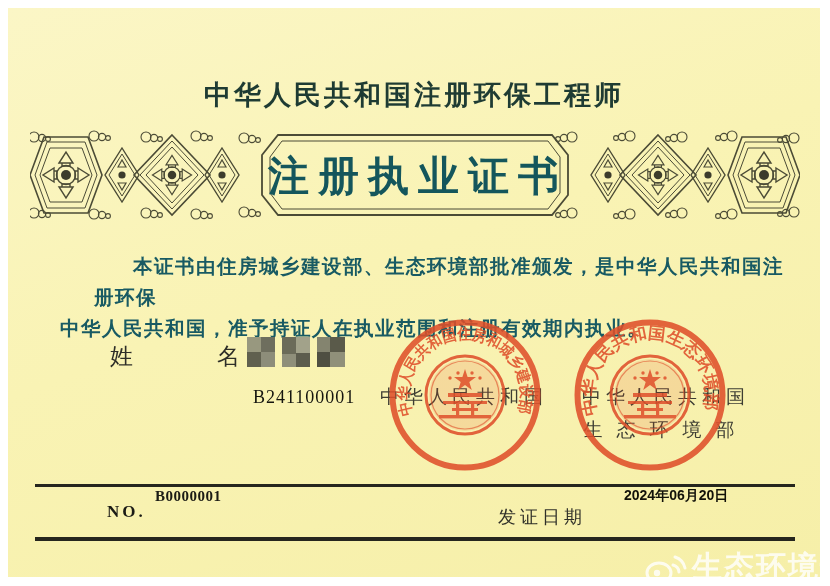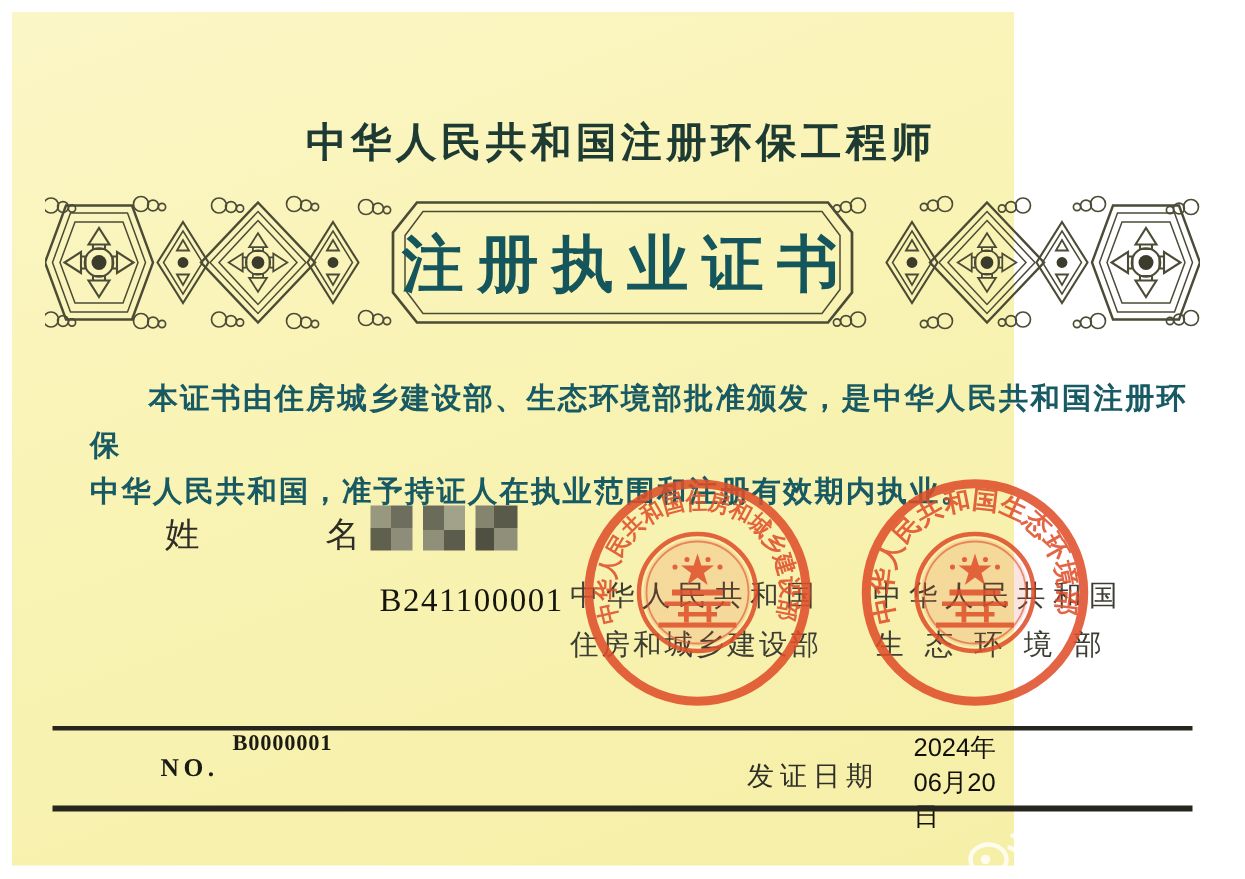--- a/index.html
+++ b/index.html
@@ -1,66 +1,66 @@
 <!DOCTYPE html>
 <html><head>
 <meta charset="utf-8">
 <style>
   html,body{margin:0;padding:0;}
   body{
     width:830px;height:586px;background:#ffffff;overflow:hidden;position:relative;
     font-family:"Liberation Serif","DejaVu Serif",serif;
   }
   .paper{
-    position:absolute;left:8px;top:8px;width:668px;height:569px;
+    position:absolute;left:8px;top:8px;width:812px;height:569px;
     background:linear-gradient(160deg,#fbf6c6 0%,#f9f3b4 45%,#f6efa8 100%);
   }
   .cert-title{
     position:absolute;left:0;top:69px;width:812px;text-align:center;
     font-size:27px;font-weight:bold;letter-spacing:3px;color:#1e3b33;
   }
   .banner-svg{position:absolute;left:22px;top:120px;}
   .banner-text{
     position:absolute;left:254px;top:142px;width:306px;height:52px;line-height:52px;
     text-align:right;font-size:41px;font-weight:bold;letter-spacing:9px;color:#14565c;
     white-space:nowrap;
   }
   .body-text{
     position:absolute;left:52px;top:243px;width:736px;
     font-size:19.5px;font-weight:bold;line-height:31px;letter-spacing:1.5px;color:#185a63;
   }
-  .body-line1{text-indent:2em;}
+  .body-line1{text-indent:2em;margin-left:34px;}
   .field-label{position:absolute;font-size:23px;color:#2e2e28;white-space:nowrap;}
   .name-label{left:102px;top:333px;letter-spacing:84px;}
   .certno-label{left:102px;top:389px;letter-spacing:13px;}
   .redacted{position:absolute;left:239px;top:329px;display:flex;gap:7px;}
   .redacted .blk{width:28px;height:30px;background:#7b7b6b;}
   .redacted .blk.b1{background:conic-gradient(from 0deg at 50% 50%,#6e6e5e 25%,#8d8d7a 0 50%,#60604f 0 75%,#98987f 0);}
   .redacted .blk.b2{background:conic-gradient(from 90deg at 50% 55%,#5c5c4d 25%,#8f8f7a 0 50%,#6b6b59 0 75%,#a2a28a 0);}
   .redacted .blk.b3{background:conic-gradient(from 180deg at 45% 50%,#4f4f42 25%,#84846f 0 50%,#5a5a4a 0 75%,#90907a 0);}
   .certno-value{
-    position:absolute;left:245px;top:379px;font-size:22px;color:#15150f;letter-spacing:1px;text-align:center;
+    position:absolute;left:245px;top:379px;font-size:18px;color:#15150f;letter-spacing:1px;text-align:center;
   }
   .seal-print{position:absolute;width:168px;text-align:center;color:#3d3d33;font-weight:400;white-space:nowrap;}
   .seal-print .l1{font-size:19px;letter-spacing:5px;}
   .seal-print-left{left:372px;top:376px;}
   .seal-print-left .l2{font-size:19px;letter-spacing:2px;margin-top:7px;}
   .seal-print-right{left:574px;top:376px;}
   .seal-print-right .l2{font-size:19px;letter-spacing:14px;margin-top:7px;}
   .seal{position:absolute;opacity:.87;}
   .seal-left{left:377px;top:307px;}
   .seal-right{left:562px;top:307px;}
   .rule{position:absolute;left:27px;width:760px;background:#26261e;}
   .rule-top{top:476px;height:3px;}
   .rule-bottom{top:529px;height:3.5px;}
   .no-label{position:absolute;left:99px;top:494px;font-size:17px;font-weight:bold;letter-spacing:3px;color:#1b1b15;}
   .serial{position:absolute;left:147px;top:480px;font-size:15px;font-weight:600;color:#1b1b15;
     font-family:Liberation Serif, serif;letter-spacing:.5px;}
   .issue-label{position:absolute;left:490px;top:497px;font-size:18px;color:#2f2f28;letter-spacing:4px;text-align:center;}
-  .issue-date{position:absolute;left:601px;top:479px;font-size:17px;font-weight:400;color:#111109;
+  .issue-date{position:absolute;left:616px;top:479px;font-size:14px;font-weight:700;color:#111109;
     font-family:"Liberation Sans","DejaVu Sans",sans-serif;}
   .watermark{
     position:absolute;left:636px;top:539px;display:flex;align-items:center;gap:4px;
     color:rgba(255,255,255,0.8);font-size:30px;font-weight:bold;letter-spacing:2px;
     font-family:"Liberation Sans","DejaVu Sans",sans-serif;white-space:nowrap;
   }
 </style>
 </head>
 <body>
 
@@ -152,21 +152,20 @@
   <div class="redacted">
     <div class="blk b1"></div>
     <div class="blk b2"></div>
     <div class="blk b3"></div>
   </div>
 
   <div class="certno-value">B241100001</div>
 
   <div class="seal-print seal-print-left">
     <div class="l1">中华人民共和国</div>
-    <div class="l2">住房和城乡建设部</div>
   </div>
   <div class="seal-print seal-print-right">
     <div class="l1">中华人民共和国</div>
     <div class="l2">生态环境部</div>
   </div>
 
   <svg class="seal seal-left" width="160" height="160" viewBox="-80 -80 160 160">
     <g stroke="#df4f2a" fill="#df4f2a">
       <circle r="72.5" fill="none" stroke-width="6"></circle>
       <circle r="36" fill="#df4f2a" opacity="0.17" stroke="none"></circle>

